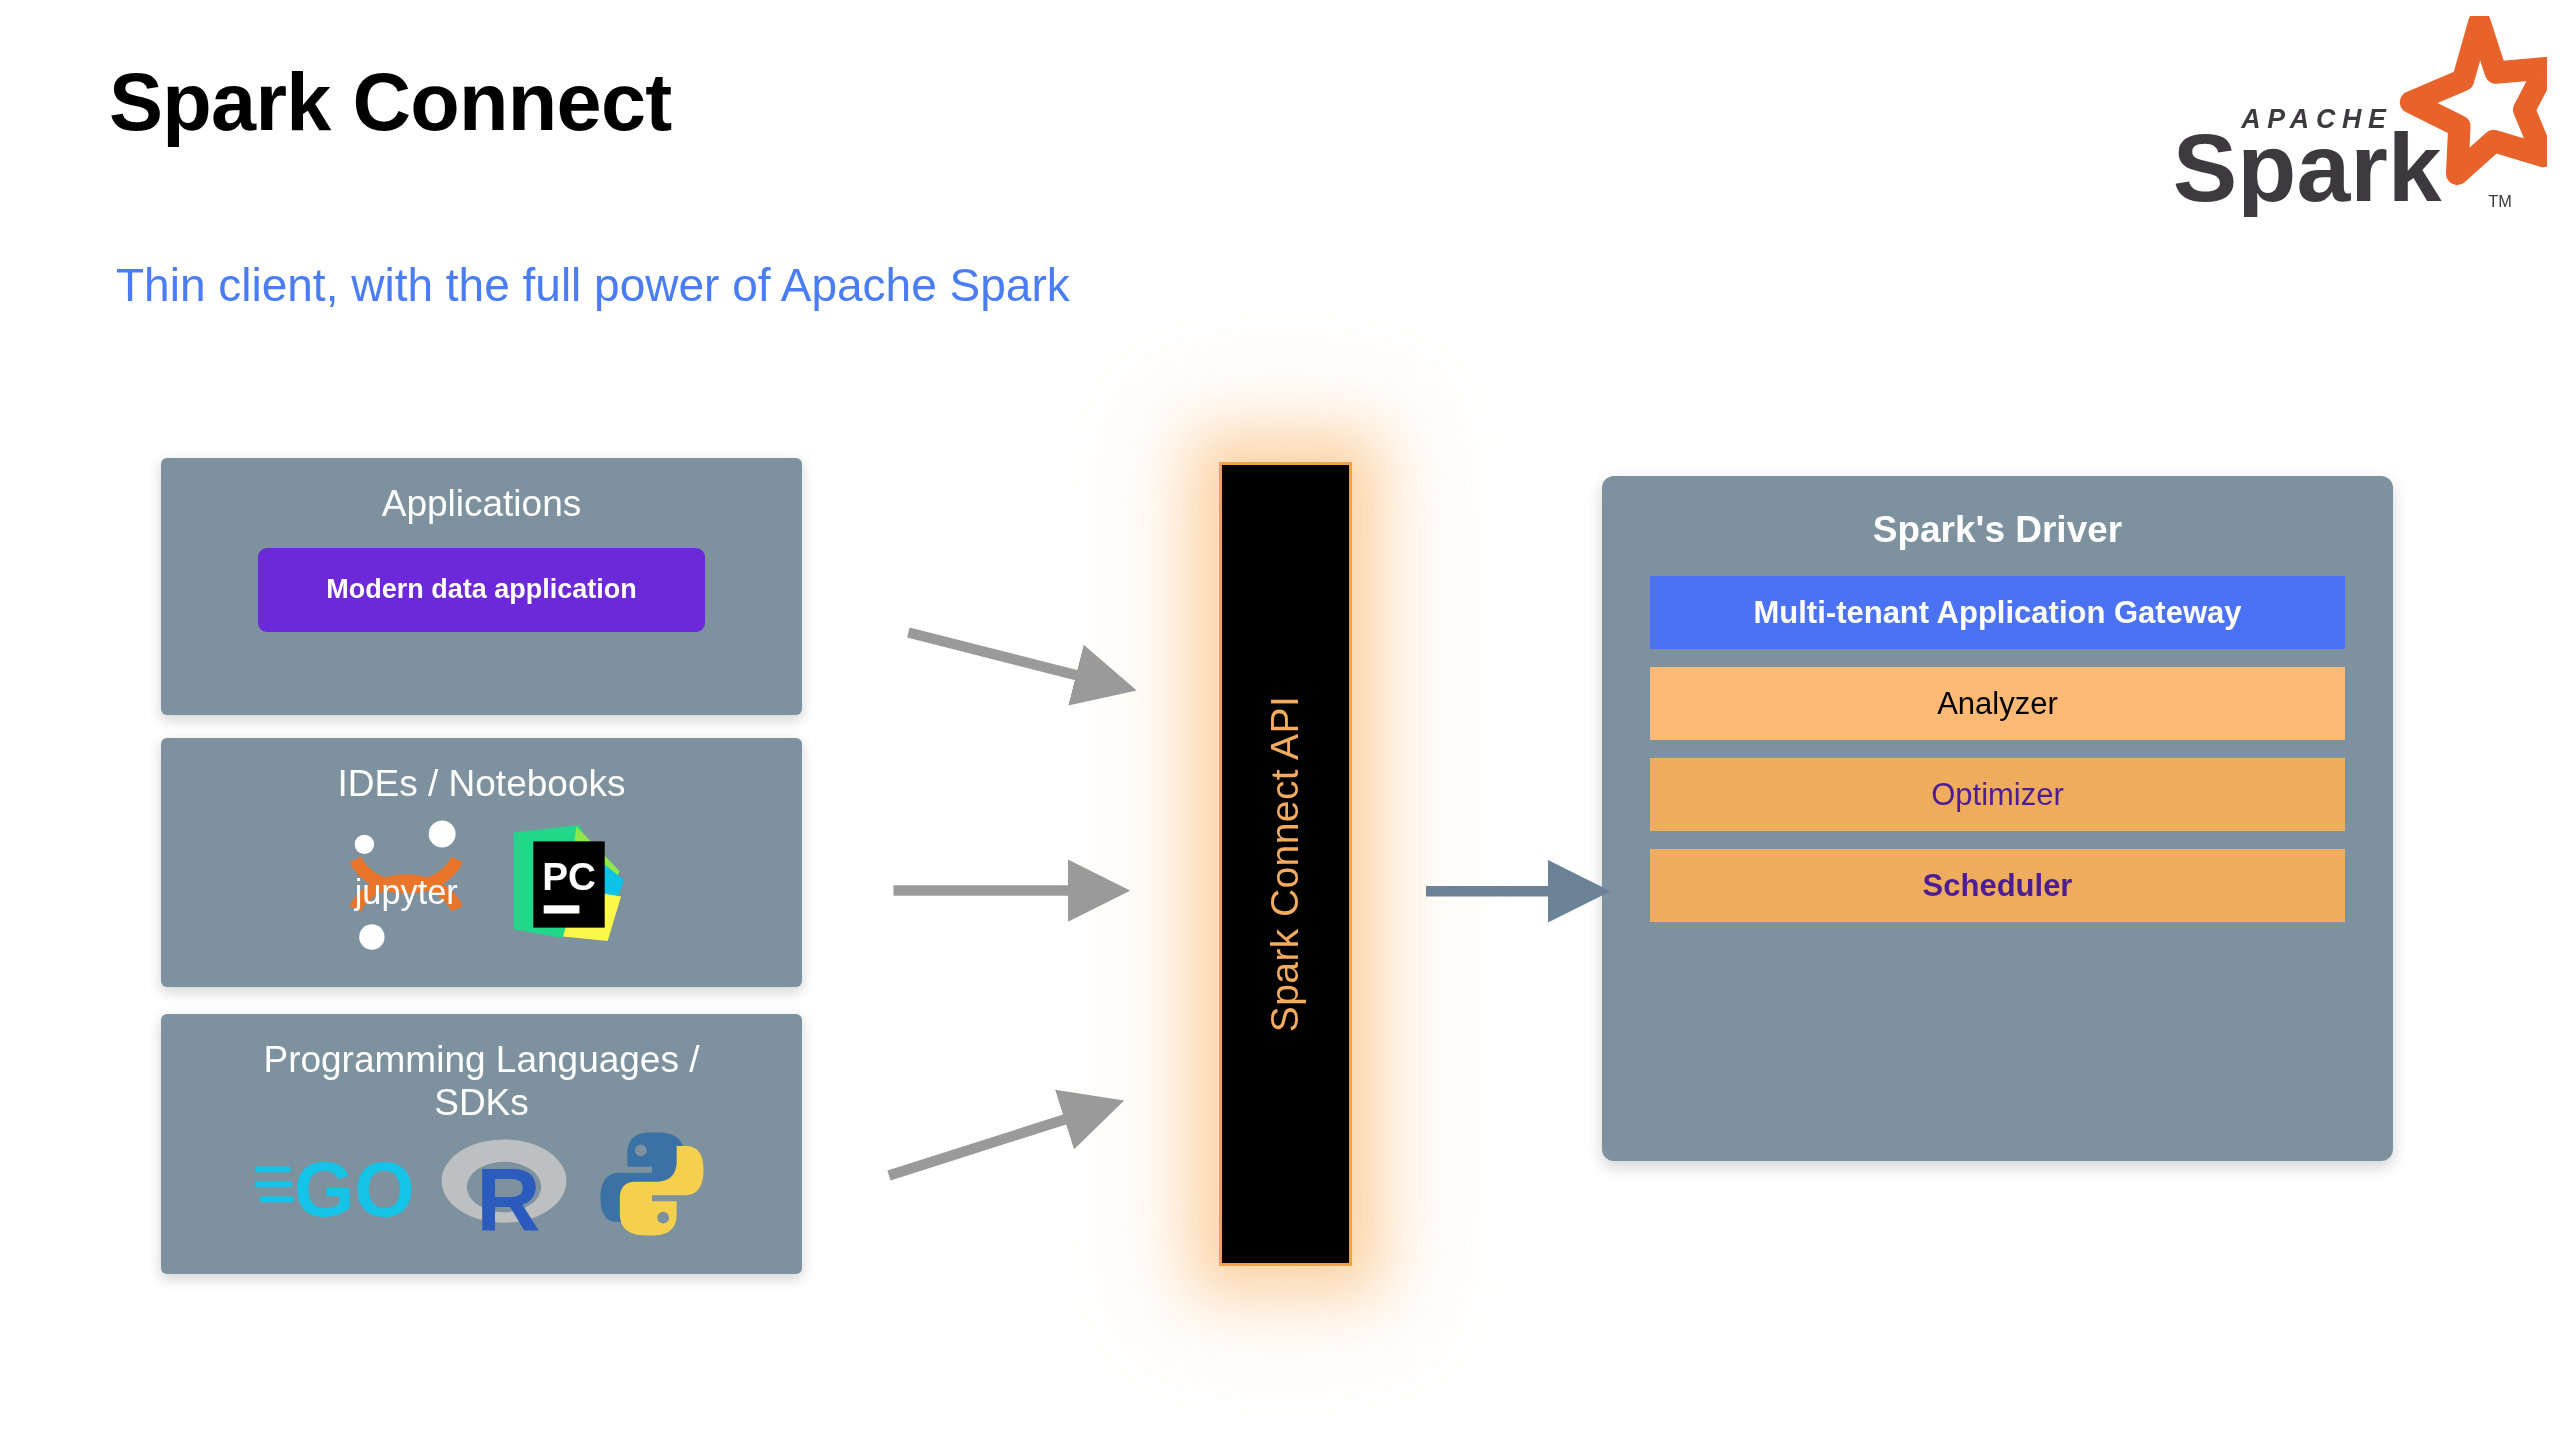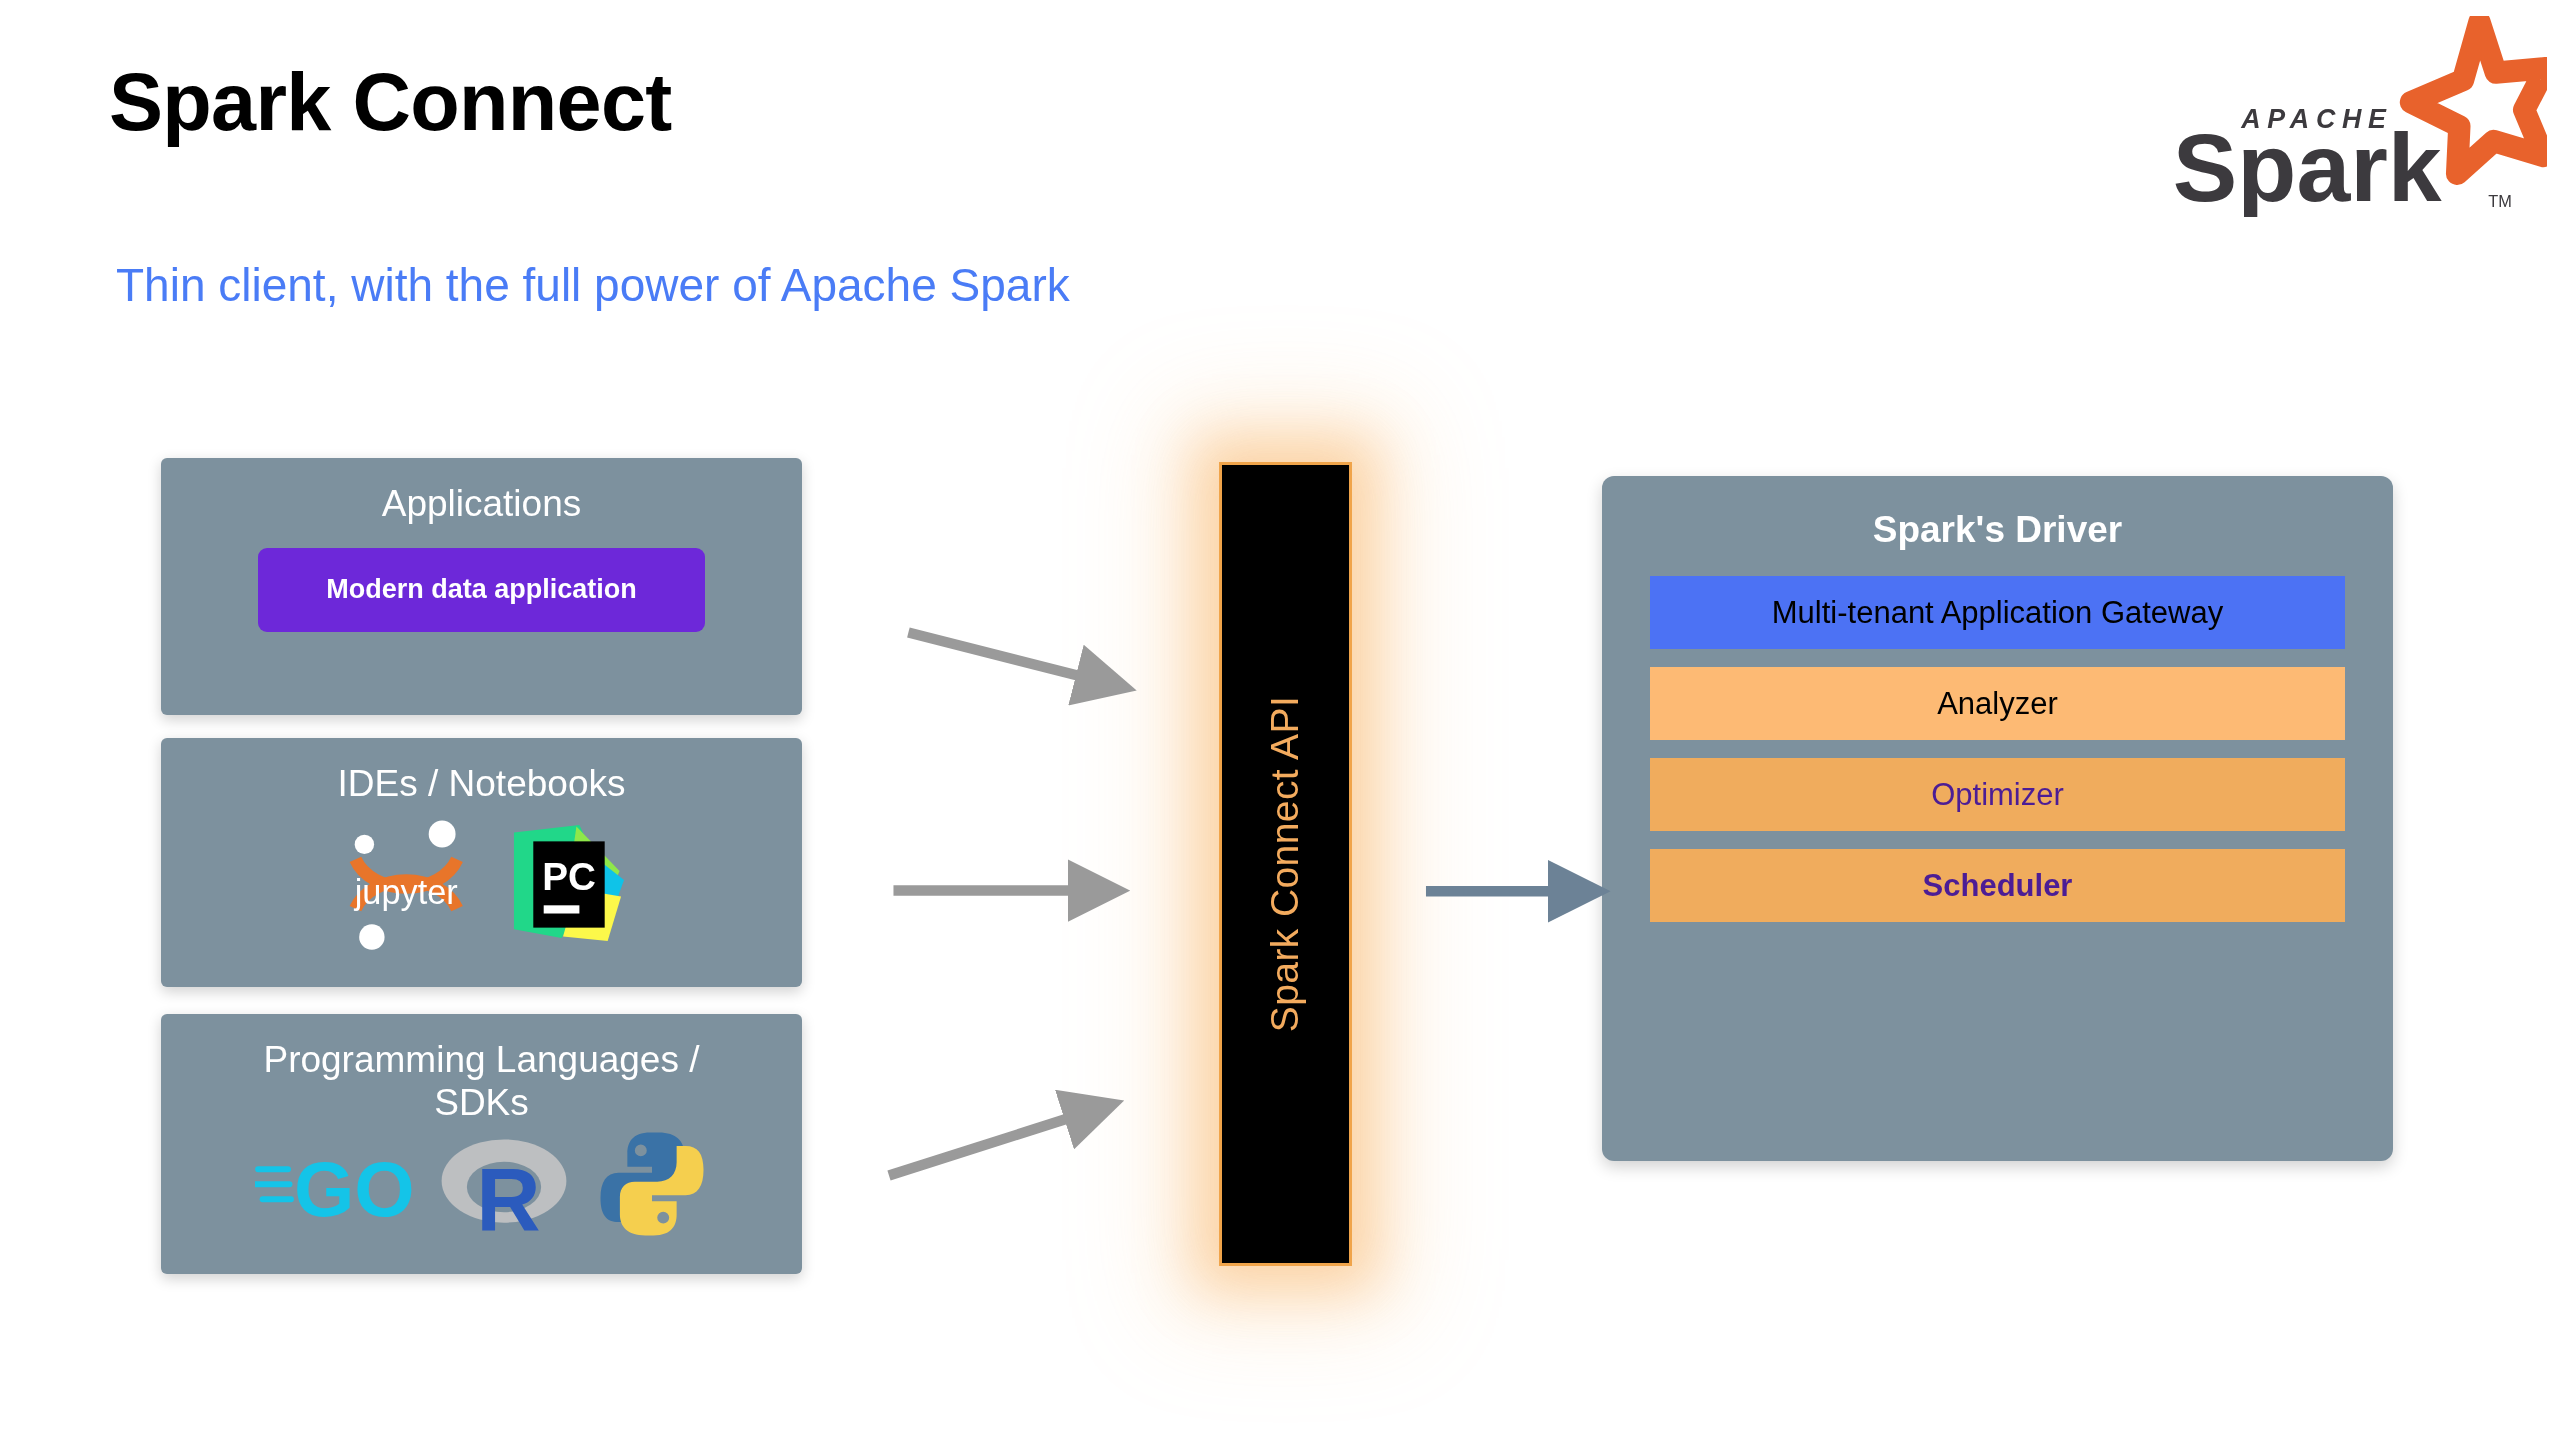--- a/index.html
+++ b/index.html
@@ -95,21 +95,21 @@
   #driver-title {
     color: #ffffff; font-size: 37px; font-weight: 700;
     margin-top: 33px; margin-bottom: 25px;
   }
   .driver-row {
     width: 695px; height: 73px;
     display: flex; align-items: center; justify-content: center;
     margin-bottom: 18px;
     font-size: 31px;
   }
-  .driver-row.blue   { background: #4c72f4; color: #000000; font-weight: 400; }
+  .driver-row.blue   { background: #4c72f4; color: #ffffff; font-weight: 700; }
   .driver-row.teal   { background: #fdba74; color: #000000; font-weight: 400; }
   .driver-row.orange { background: #f0ac5d; color: #4c1d95; font-weight: 400; }
   .driver-row.orange.bold { font-weight: 700; }
 
   
   #arrows { position: absolute; left: 0; top: 0; width: 2576px; height: 1447px; pointer-events: none; }
 </style>
 </head>
 <body>
 

